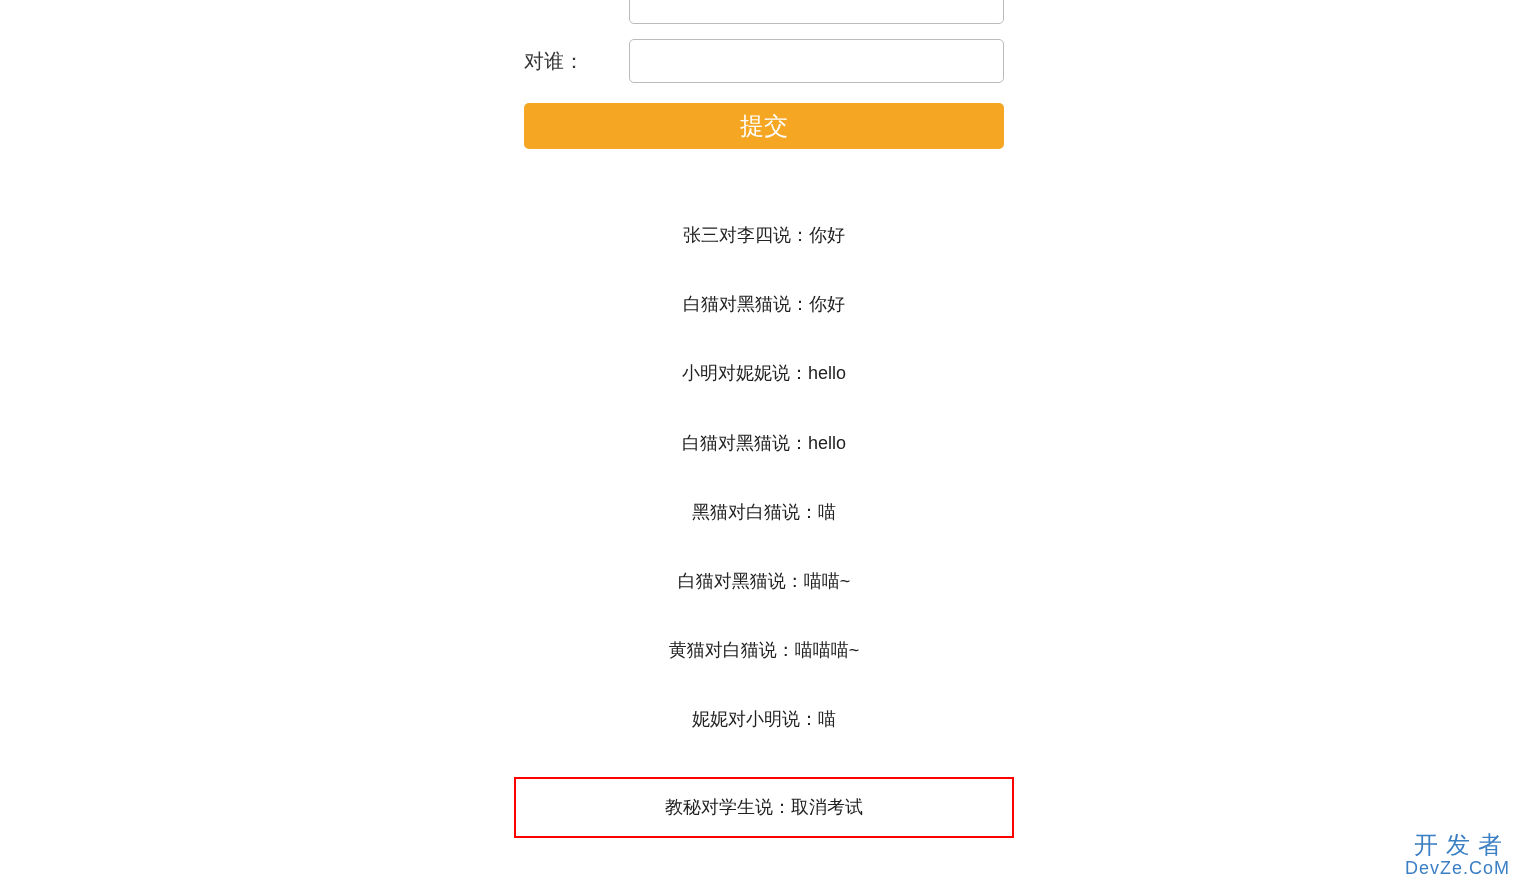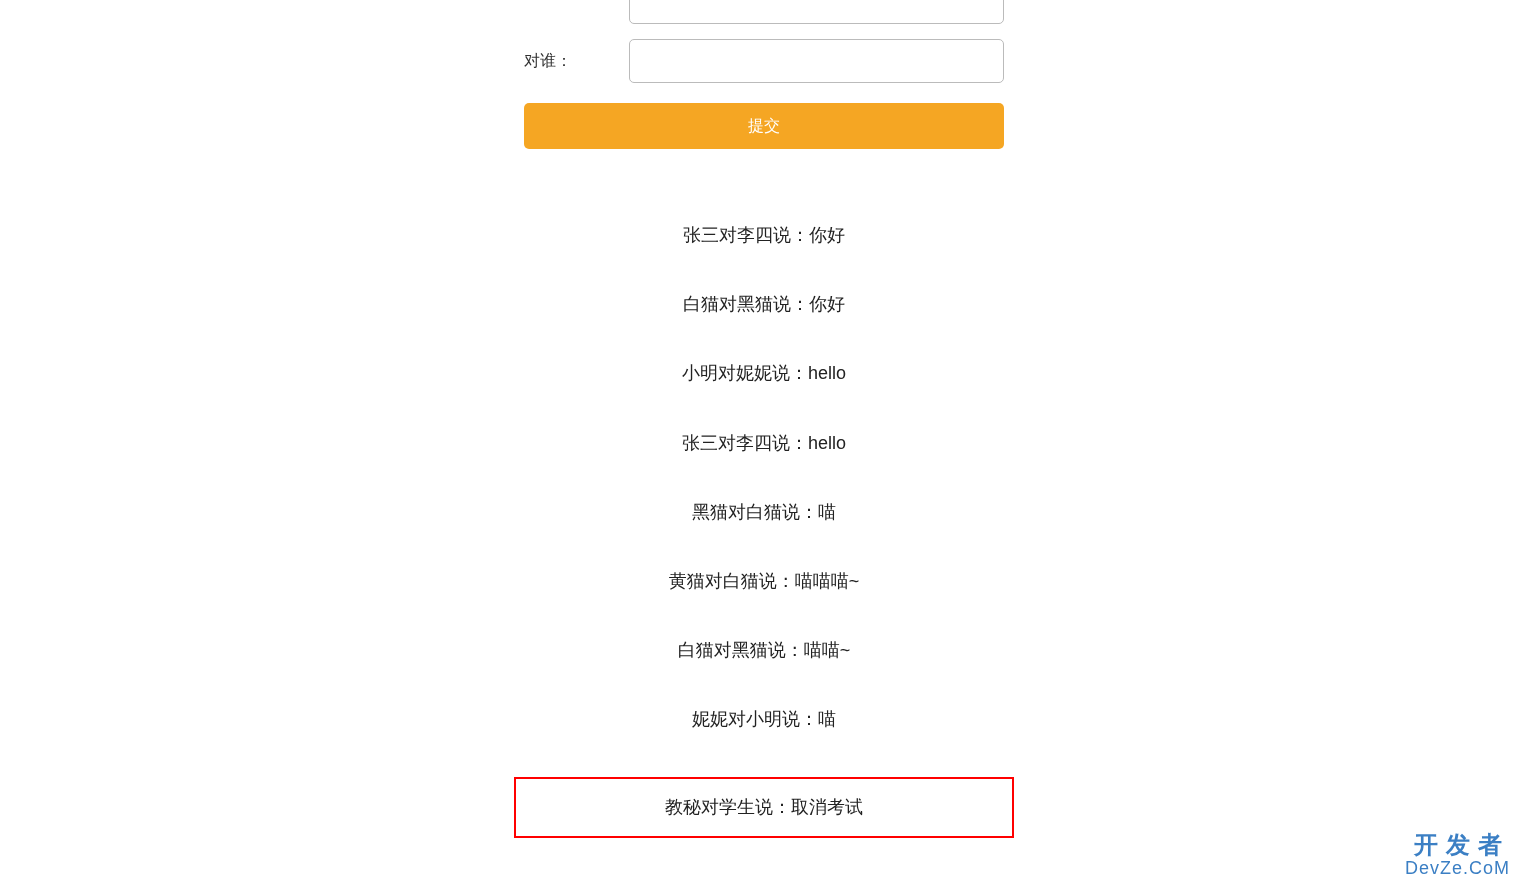--- a/index.html
+++ b/index.html
@@ -26,21 +26,21 @@
     .form-row {
       display: flex;
       align-items: center;
       margin-bottom: 15px;
     }
     .form-row.partial {
       margin-top: -20px;
     }
     .form-label {
       width: 105px;
-      font-size: 16px;
+      font-size: 20px;
       color: #333;
       text-align: left;
       padding-left: 0;
     }
     .form-input {
       flex: 1;
       height: 44px;
       border: 1px solid #bbb;
       border-radius: 5px;
       padding: 0 10px;
@@ -48,21 +48,21 @@
       outline: none;
       background: #fff;
     }
     .submit-btn {
       width: 100%;
       height: 46px;
       background: #f5a623;
       color: #fff;
       border: none;
       border-radius: 5px;
-      font-size: 16px;
+      font-size: 24px;
       cursor: pointer;
       margin-top: 5px;
       margin-bottom: 30px;
     }
     .messages {
       text-align: center;
     }
     .message-item {
       font-size: 18px;
       color: #222;
@@ -81,21 +81,21 @@
       position: absolute;
       bottom: 12px;
       right: 18px;
       text-align: right;
       line-height: 1.15;
     }
     .watermark-top {
       font-size: 24px;
       color: #3b7fc4;
       letter-spacing: 8px;
-      font-weight: 700;
+      font-weight: 400;
     }
     .watermark-bottom {
       font-size: 18px;
       color: #3b7fc4;
       letter-spacing: 1px;
       font-weight: 400;
     }
   </style>
 </head>
 <body>
@@ -109,24 +109,24 @@
     <div class="form-row">
       <div class="form-label">对谁：</div>
       <input type="text" class="form-input" value="" style="">
     </div>
     <button class="submit-btn">提交</button>
   </div>
   <div class="messages">
       <div class="message-item">张三对李四说：你好</div>
       <div class="message-item">白猫对黑猫说：你好</div>
       <div class="message-item">小明对妮妮说：hello</div>
-      <div class="message-item">张三对李四说：hello</div>
+      <div class="message-item">白猫对黑猫说：hello</div>
       <div class="message-item">黑猫对白猫说：喵</div>
+      <div class="message-item">白猫对黑猫说：喵喵~</div>
       <div class="message-item">黄猫对白猫说：喵喵喵~</div>
-      <div class="message-item">白猫对黑猫说：喵喵~</div>
       <div class="message-item">妮妮对小明说：喵</div>
       <div class="message-item highlighted">教秘对学生说：取消考试</div>
     </div>
 </div>
 
 <div class="watermark">
   <div class="watermark-top">开发者</div>
   <div class="watermark-bottom">DevZe.CoM</div>
 </div>
 

